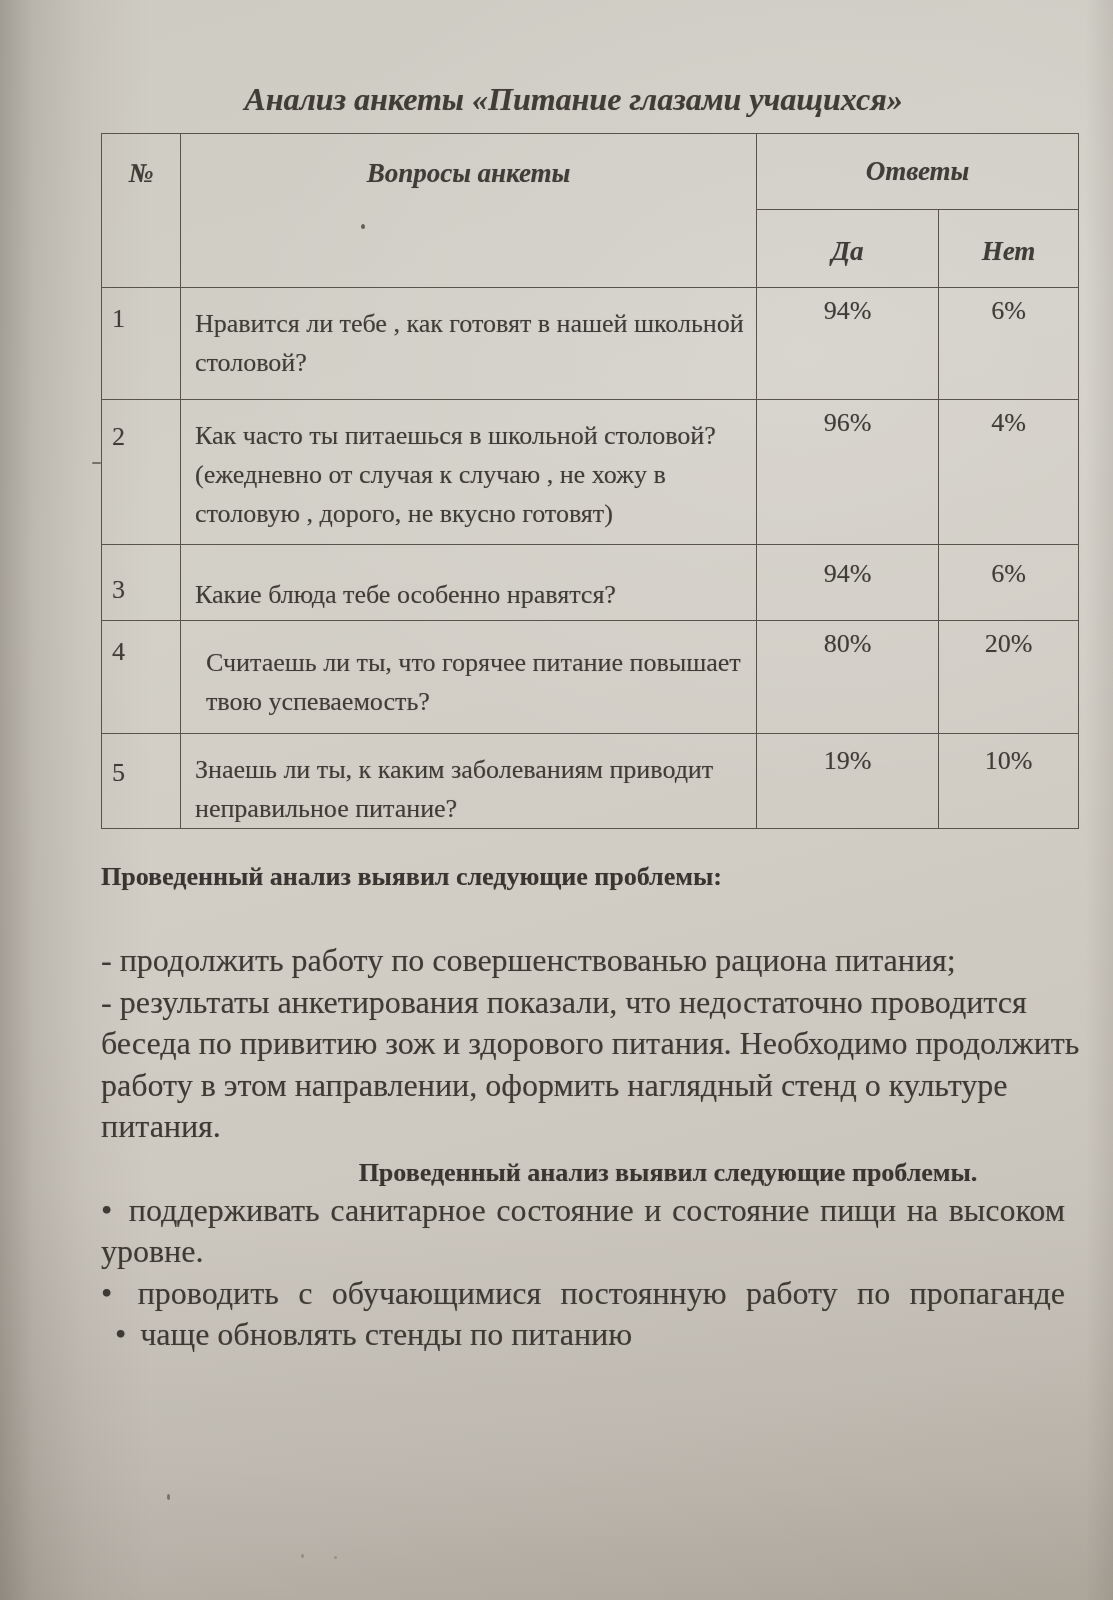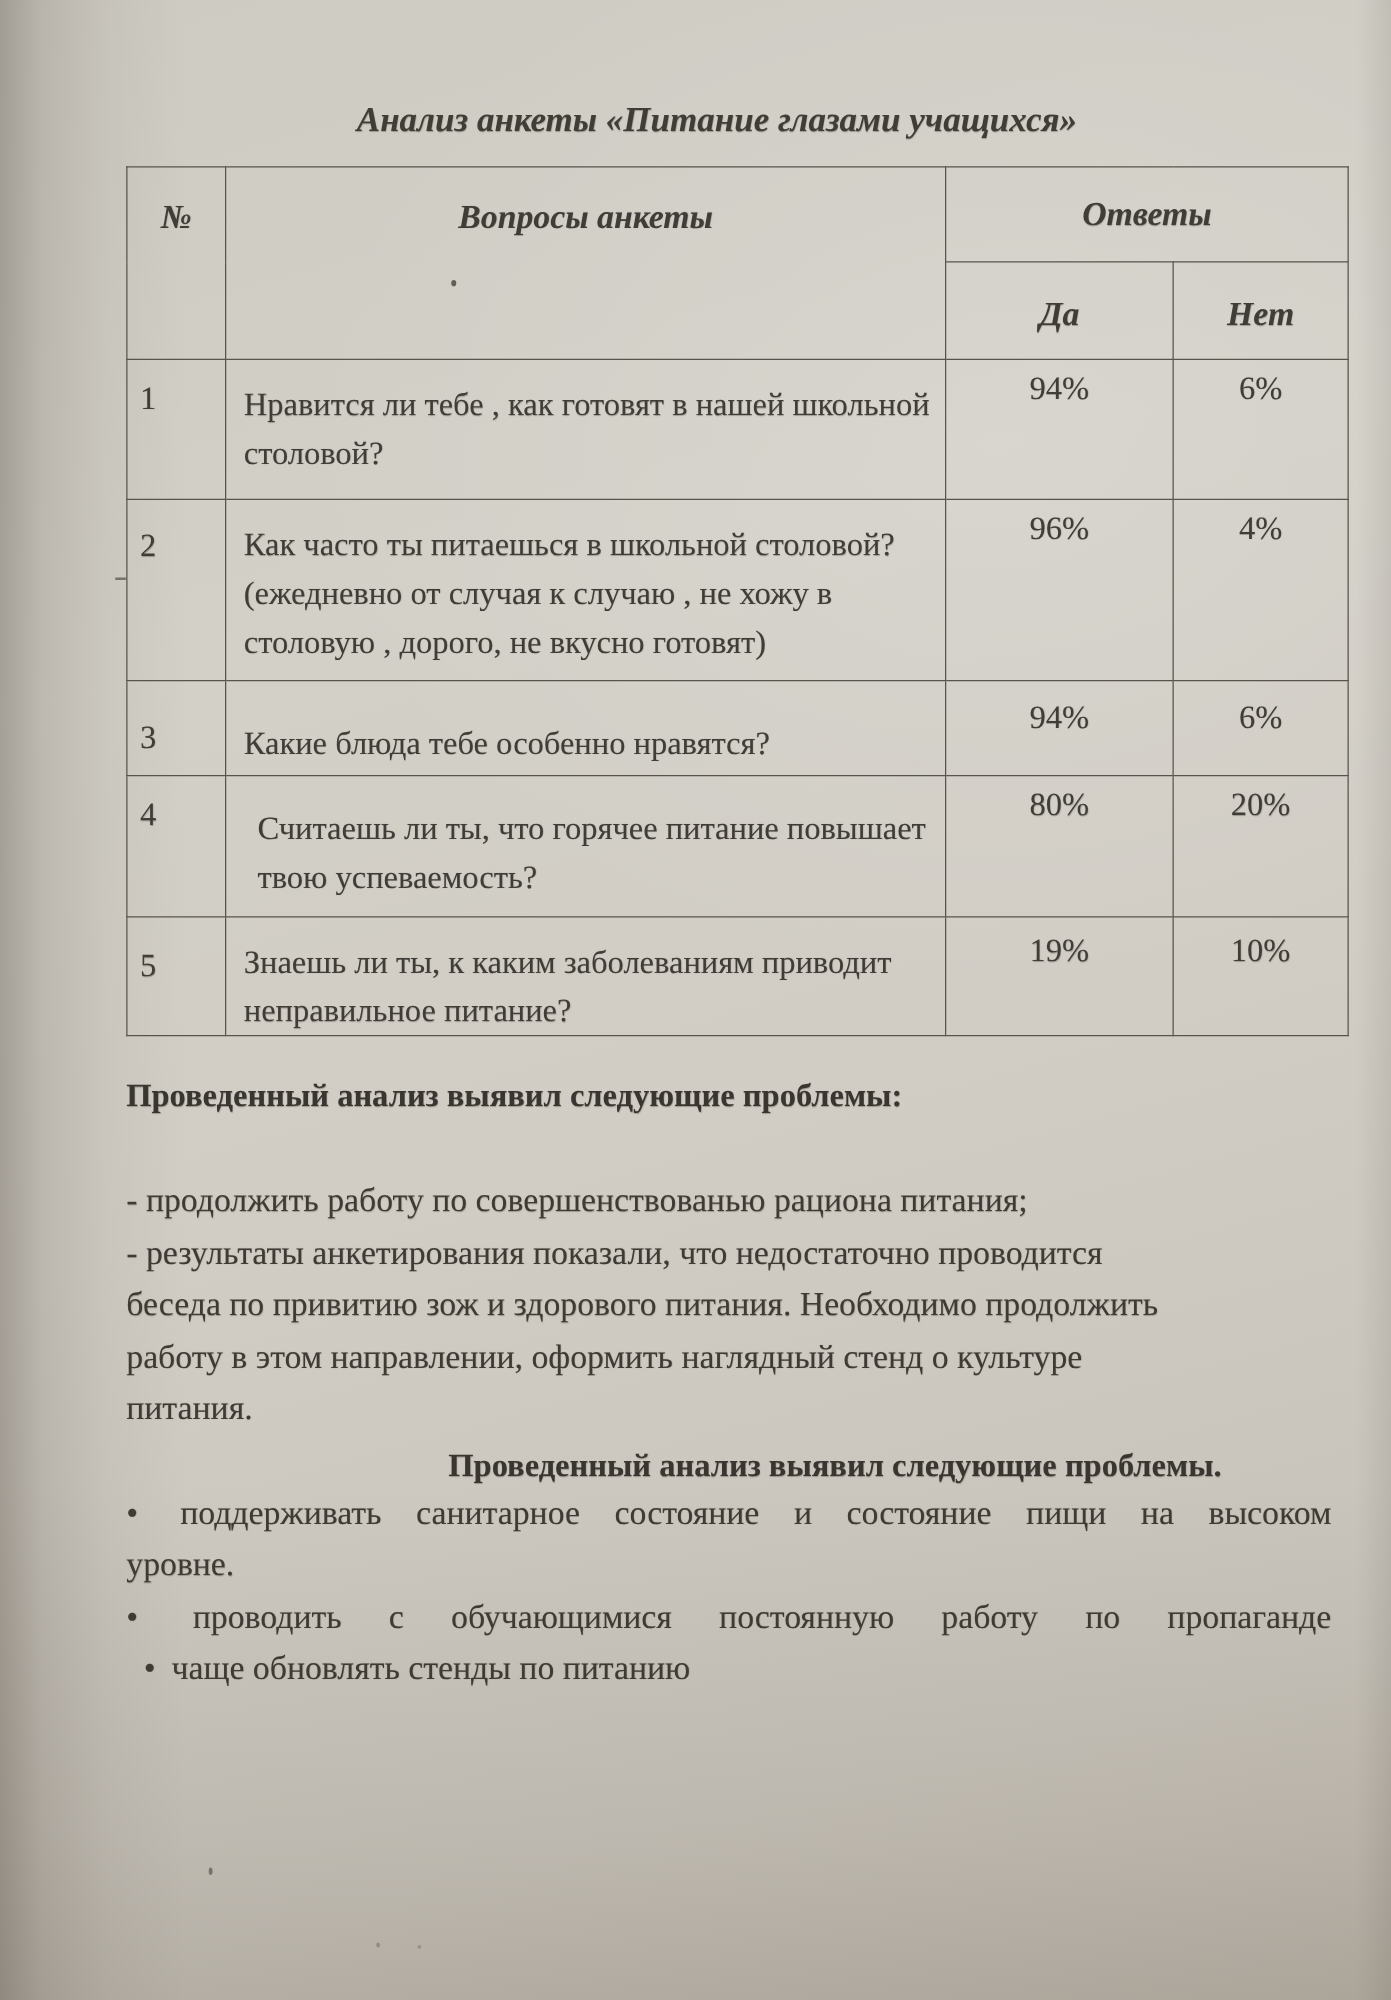--- a/index.html
+++ b/index.html
@@ -22,21 +22,21 @@
     text-shadow: 0.3px 0.4px 0.8px rgba(70,64,56,0.38);
     overflow: hidden;
   }
 
   
   .doc-title {
     position: absolute;
     top: 81px; left: 0; width: 100%;
     padding-left: 34px; box-sizing: border-box;
     text-align: center;
-    font-size: 28px; font-weight: bold; font-style: italic;
+    font-size: 32px; font-weight: bold; font-style: italic;
     color: #403d37;
   }
 
   
   table.survey {
     position: absolute;
     left: 101px; top: 133px;
     width: 977px;
     border-collapse: collapse;
     table-layout: fixed;
@@ -91,21 +91,21 @@
   }
   .h-centered {
     text-align: center;
     padding-left: 170px;
     margin-top: 2px;
     margin-bottom: 0;
   }
   .dash-list { margin-top: 46px; margin-bottom: 8px; }
   .dash-item { margin: 0; }
   .line {
-    font-size: 27px;
+    font-size: 32px;
     line-height: 41.5px;
     white-space: nowrap;
   }
   .bullet-list .line { white-space: normal; }
   .bullet-item { margin: 0; }
   .bullet-item .line.stretch {
     white-space: nowrap;
     text-align: justify;
     text-align-last: justify;
   }

